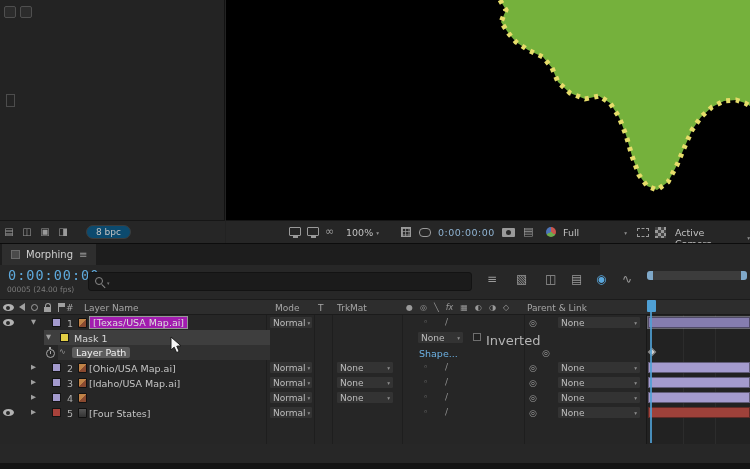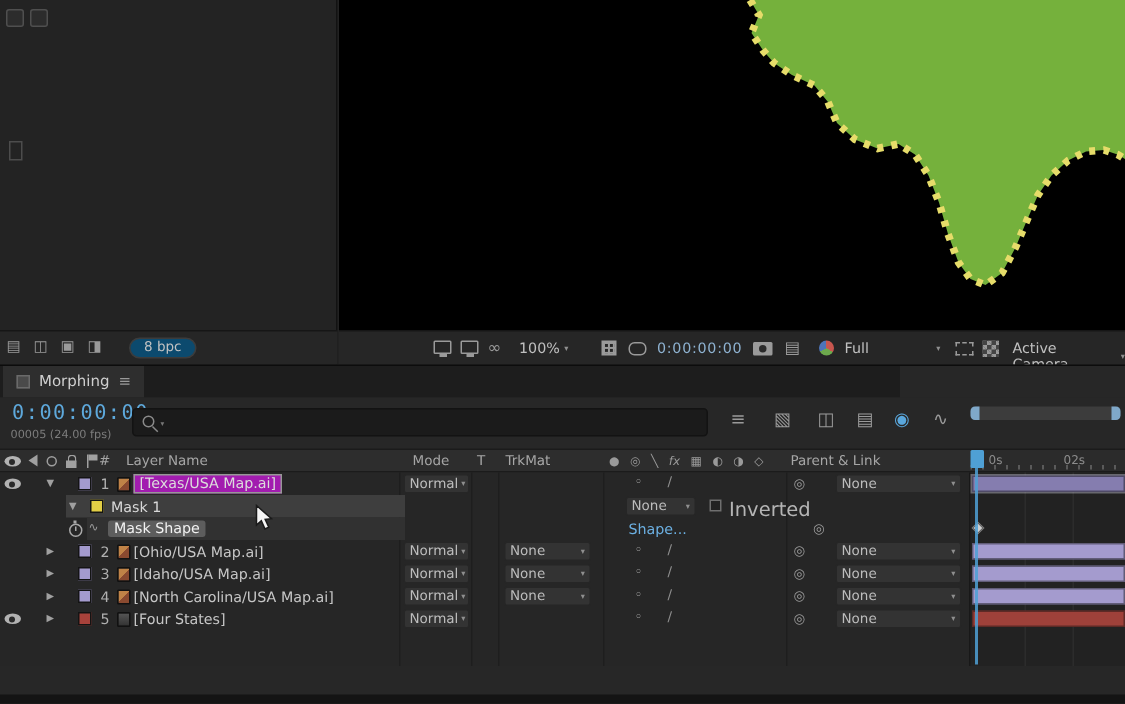--- a/index.html
+++ b/index.html
@@ -156,25 +156,20 @@
         <span>●</span>
           <span>◎</span>
           <span>╲</span>
           <span style="font-style:italic">fx</span>
           <span>▦</span>
           <span>◐</span>
           <span>◑</span>
           <span>◇</span>
       </span>
       <span class="hlab" style="left:527px">Parent &amp; Link</span>
-      <div style="position:absolute;left:647px;top:0;width:103px;height:14px;background:#2b2b2b">
-        <span style="position:absolute;left:12px;top:2px;font-size:8px;color:#8c8c8c">0s</span>
-        <span style="position:absolute;left:62px;top:2px;font-size:8px;color:#8c8c8c">02s</span>
-        <div style="position:absolute;left:0;bottom:1px;width:103px;height:3px;background:repeating-linear-gradient(90deg,#5a5a5a 0 1px,transparent 1px 8px)"></div>
-      </div>
     </div>
 
     <div style="position:absolute;left:0;top:71px;width:750px;height:129px;background:#262626">
       <div style="position:absolute;left:647px;top:0;width:103px;height:129px;background:#222"></div>
       <div class="vdiv" style="left:266px;height:129px"></div>
       <div class="vdiv" style="left:314px;height:129px"></div>
       <div class="vdiv" style="left:332px;height:129px"></div>
       <div class="vdiv" style="left:402px;height:129px"></div>
       <div class="vdiv" style="left:524px;height:129px"></div>
       <div class="vdiv" style="left:646px;height:129px;background:#181818"></div>
@@ -212,21 +207,21 @@
             <b>▾</b>
           </span>
         <span class="cb" style="left:473px"></span>
         <span class="lname" style="left:486px;font-size:13px;color:#b5b5b5">Inverted</span>
       </div>
 
       <div class="row" style="top:30px">
         <div style="position:absolute;left:58px;top:0;width:212px;height:15px;background:#313131"></div>
         <span class="stw" style="left:46px;top:3.5px"></span>
         <span style="position:absolute;left:59px;top:2px;font-size:8px;color:#9a9a9a">∿</span>
-        <span style="position:absolute;left:72px;top:1.5px;font-size:9.5px;color:#f2f2f2;background:#5d5d5d;padding:0 4px;border-radius:2px">Mask Shape</span>
+        <span style="position:absolute;left:72px;top:1.5px;font-size:9.5px;color:#f2f2f2;background:#5d5d5d;padding:0 4px;border-radius:2px">Layer Path</span>
         <span style="position:absolute;left:419px;top:2.5px;font-size:9.5px;color:#6cb0e2">Shape...</span>
         <span class="pw" style="left:542px">◎</span>
         <span class="kf" style="left:649px;top:4px"></span>
       </div>
 
       <div class="row" style="top:45px">
         <span class="arrowg" style="left:31px">▶</span>
         <span class="swatch" style="left: 52px; background: rgb(164, 155, 206);"></span>
         <span class="num" style="left:67px">2</span>
         <span class="srcico" style="left:78px"></span>
@@ -271,21 +266,20 @@
             <b>▾</b>
           </span>
         <div class="bar" style="background: rgb(164, 155, 206);"></div>
       </div>
 
       <div class="row" style="top:75px">
         <span class="arrowg" style="left:31px">▶</span>
         <span class="swatch" style="left: 52px; background: rgb(164, 155, 206);"></span>
         <span class="num" style="left:67px">4</span>
         <span class="srcico" style="left:78px"></span>
-        <span class="lname" style="left:89px">[North Carolina/USA Map.ai]</span>
         <span class="dd" style="left:269px;width:44px">
             <i>Normal</i>
             <b>▾</b>
           </span>
         <span class="dd" style="left:336px;width:58px">
             <i>None</i>
             <b>▾</b>
           </span>
         <span class="swm" style="left:423px">◦</span>
         <span class="swm" style="left:445px">/</span>

